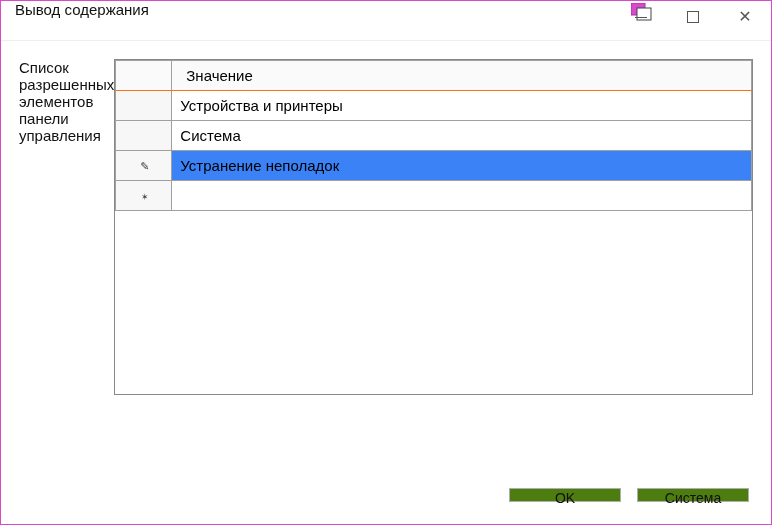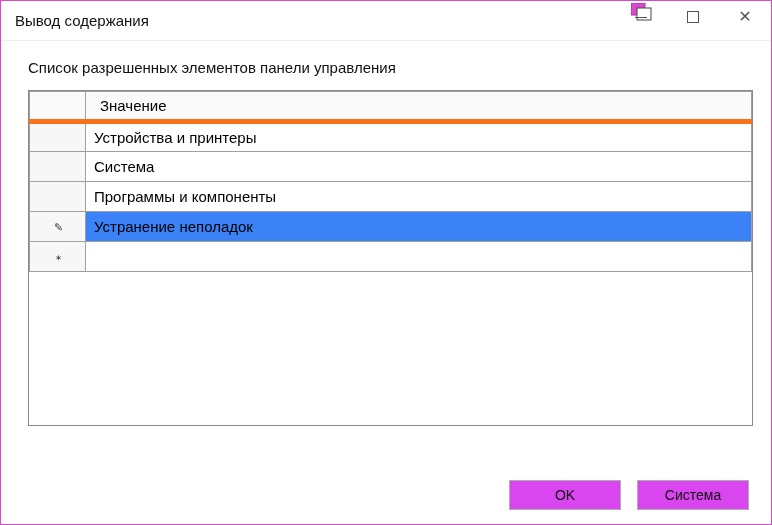--- a/index.html
+++ b/index.html
@@ -17,21 +17,20 @@
     width: 772px; height: 525px;
     background: #fff;
     border: 1px solid #d84acb;
     position: relative;
     display: flex;
     flex-direction: column;
   }
   .titlebar {
     height: 40px;
     display: flex;
-    align-items: center;
     border-bottom: 1px solid #eee;
     position: relative;
   }
   .title-text {
     padding-left: 14px;
     font-size: 15px;
     color: #111;
   }
   .win-controls {
     position: absolute;
@@ -47,23 +46,23 @@
     color: #555;
   }
   .win-minimize-line { width: 12px; height: 1px; background: #555; }
   .win-x { font-size: 16px; line-height: 1; }
   .mdi-decor {
     position: absolute;
     right: 118px; top: 2px;
   }
   .content-area {
     flex: 1;
-    padding: 18px 18px 0 27px;
-    display: flex;
-    flex-direction: column;
+    padding: 18px 18px 0 18px;
+    display: flex;
+    flex-direction: row;
   }
   .panel-label {
     font-size: 15px;
     color: #111;
     margin-bottom: 14px;
   }
   .grid {
     border: 1px solid #888;
     background: #fff;
     height: 336px;
@@ -78,21 +77,21 @@
   th, td {
     border: 1px solid #a0a0a0;
     height: 30px;
     text-align: left;
     vertical-align: middle;
     font-weight: normal;
     font-size: 15px;
   }
   thead th {
     background: #fafafa;
-    border-bottom: 5px solid #f97316;
+    border-bottom: 1px solid #f97316;
     position: relative;
   }
   th.hdr-text { padding-left: 14px; }
   tbody td { padding: 0 6px 0 8px; }
   tbody td.row-hdr {
     background: #f7f7f7;
     text-align: center;
     color: #555;
     font-size: 12px;
   }
@@ -111,22 +110,22 @@
   .button-row {
     height: 58px;
     display: flex;
     justify-content: flex-end;
     align-items: center;
     gap: 16px;
     padding-right: 22px;
   }
   .dlg-btn {
     width: 112px;
-    height: 30px;
-    background: #d946ef;
+    height: 14px;
+    background: #4d7c0f;
     border: 1px solid #aeaeae;
     font-family: inherit;
     font-size: 14px;
     color: #111;
     cursor: pointer;
   }
   .asterisk::after { content: "✶"; font-size: 9px; color: #444; }
   .pencil::after { content: "✎"; font-size: 11px; color: #444; }
 </style>
 </head>
@@ -178,24 +177,20 @@
         <tbody id="grid-body">
             <tr>
               <td class="row-hdr"></td>
               <td>Устройства и принтеры</td>
             </tr>
             <tr>
               <td class="row-hdr"></td>
               <td>Система</td>
             </tr>
             <tr>
-              <td class="row-hdr"></td>
-              <td>Программы и компоненты</td>
-            </tr>
-            <tr>
               <td class="row-hdr"><span class="pencil"></span></td>
               <td class="editing-cell"><input class="cell-input" value="Устранение неполадок" style=""></td>
             </tr>
             <tr>
               <td class="row-hdr"><span class="asterisk"></span></td>
               <td></td>
             </tr>
           </tbody>
       </table>
     </div>

